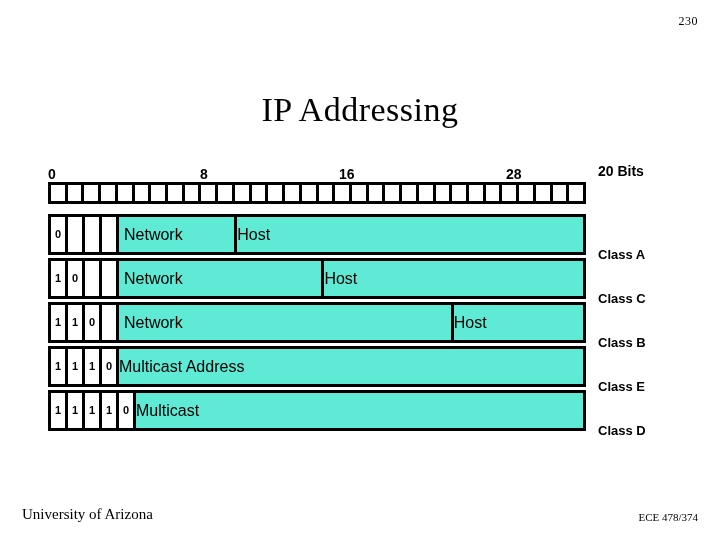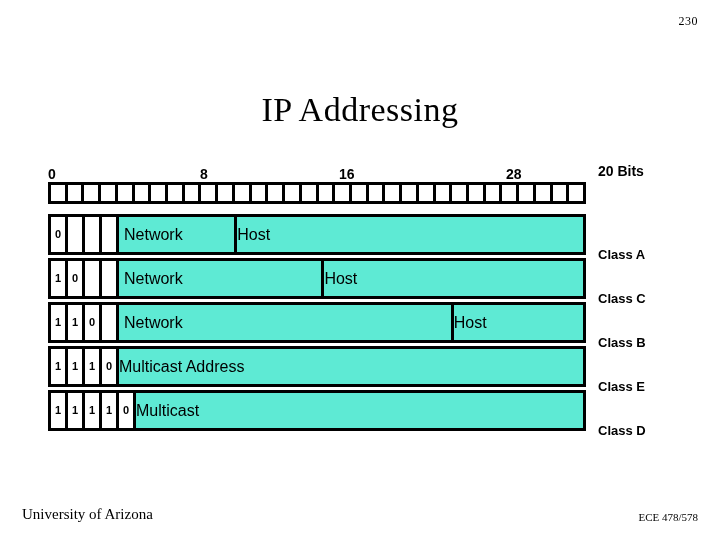--- a/index.html
+++ b/index.html
@@ -300,13 +300,13 @@
 
 <div class="class-captions" id="class-captions">
     <div class="class-caption">Class A</div>
     <div class="class-caption">Class C</div>
     <div class="class-caption">Class B</div>
     <div class="class-caption">Class E</div>
     <div class="class-caption">Class D</div>
   </div>
 
 <div class="footer-left">University of Arizona</div>
-<div class="footer-right">ECE 478/578</div>
+<div class="footer-right">ECE 478/374</div>
 
 </body></html>

